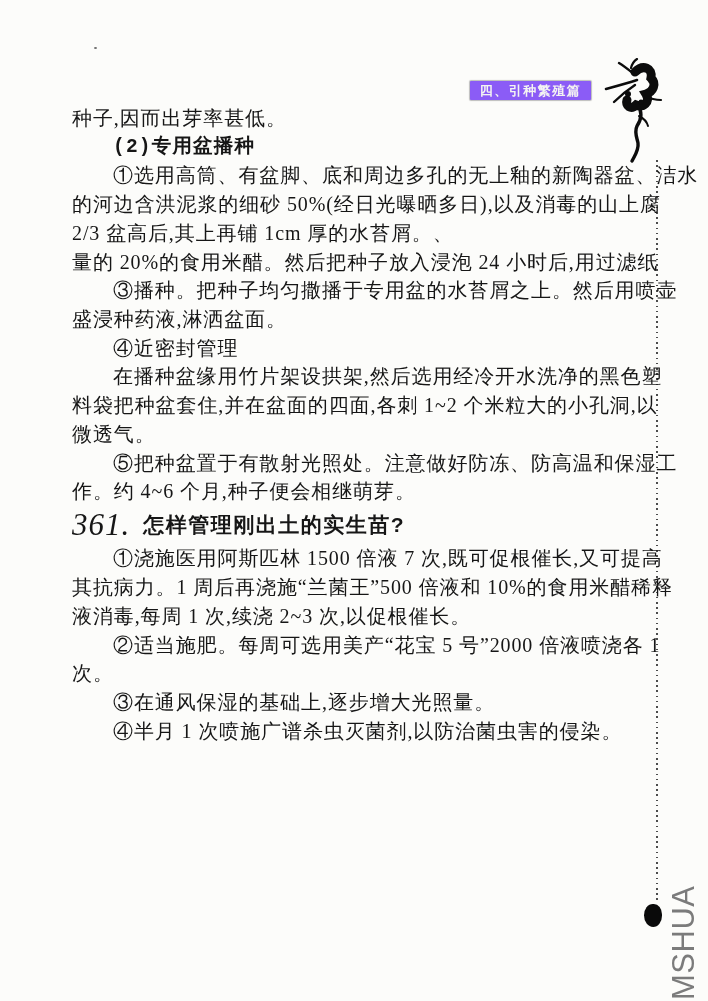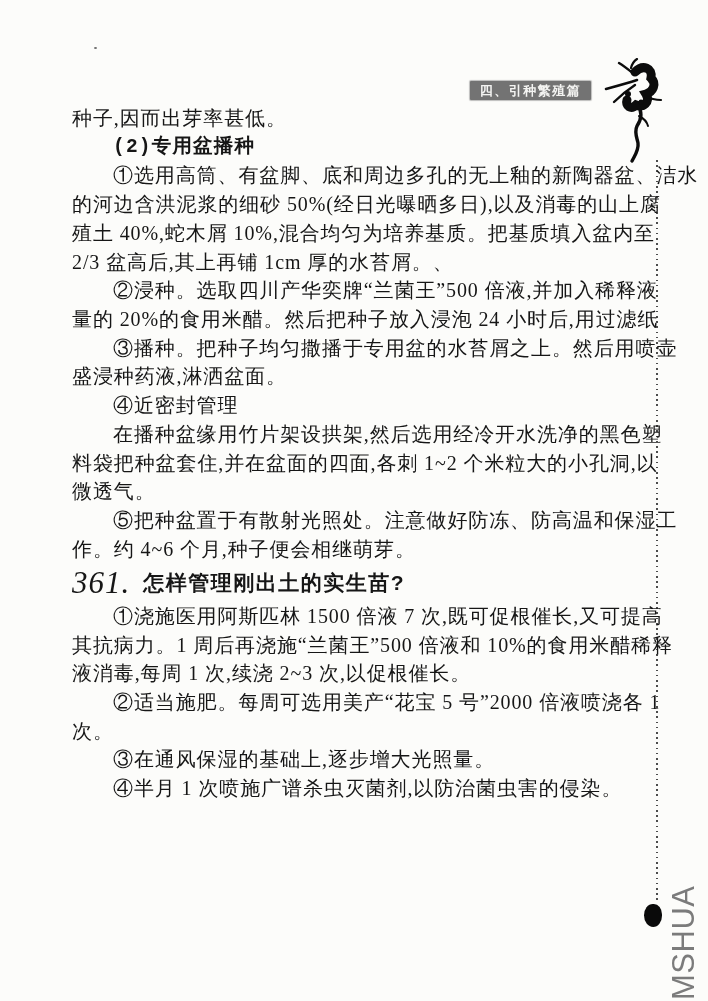--- a/index.html
+++ b/index.html
@@ -7,21 +7,21 @@
     width:708px;height:1001px;position:relative;overflow:hidden;
     background:#fcfcfa;
     font-family:"Liberation Serif","DejaVu Serif",serif;
     color:#161616;
   }
   .page{position:absolute;inset:0;}
 
   
   .badge{
     position:absolute;left:470px;top:81px;width:121px;height:19px;
-    background:#737373;color:#f4f4f2;
+    background:#8b5cf6;color:#f4f4f2;
     font-family:"Liberation Sans","DejaVu Sans",sans-serif;
     font-weight:bold;font-size:13px;line-height:19px;text-align:center;
     letter-spacing:1.5px;border-radius:1px;
     box-shadow:0 0 1px 1px rgba(0,0,0,.25);
   }
 
   
   .plant{position:absolute;left:601px;top:58px;width:64px;height:108px;}
 
   
@@ -100,23 +100,21 @@
   <div class="ink-dot"></div>
 
   <div class="watermark">MSHUA</div>
 
   <div class="textblock">
     <div id="body-lines">
         <div class="line flush">种子,因而出芽率甚低。</div>
         <div class="line indent bold">(2)专用盆播种</div>
         <div class="line indent">①选用高筒、有盆脚、底和周边多孔的无上釉的新陶器盆、洁水</div>
         <div class="line flush">的河边含洪泥浆的细砂 50%(经日光曝晒多日),以及消毒的山上腐</div>
-        <div class="line flush">殖土 40%,蛇木屑 10%,混合均匀为培养基质。把基质填入盆内至</div>
         <div class="line flush">2/3 盆高后,其上再铺 1cm 厚的水苔屑。、</div>
-        <div class="line indent">②浸种。选取四川产华奕牌“兰菌王”500 倍液,并加入稀释液</div>
         <div class="line flush">量的 20%的食用米醋。然后把种子放入浸泡 24 小时后,用过滤纸</div>
         <div class="line indent">③播种。把种子均匀撒播于专用盆的水苔屑之上。然后用喷壶</div>
         <div class="line flush">盛浸种药液,淋洒盆面。</div>
         <div class="line indent">④近密封管理</div>
         <div class="line indent">在播种盆缘用竹片架设拱架,然后选用经冷开水洗净的黑色塑</div>
         <div class="line flush">料袋把种盆套住,并在盆面的四面,各刺 1~2 个米粒大的小孔洞,以</div>
         <div class="line flush">微透气。</div>
         <div class="line indent">⑤把种盆置于有散射光照处。注意做好防冻、防高温和保湿工</div>
         <div class="line flush">作。约 4~6 个月,种子便会相继萌芽。</div>
       </div>

